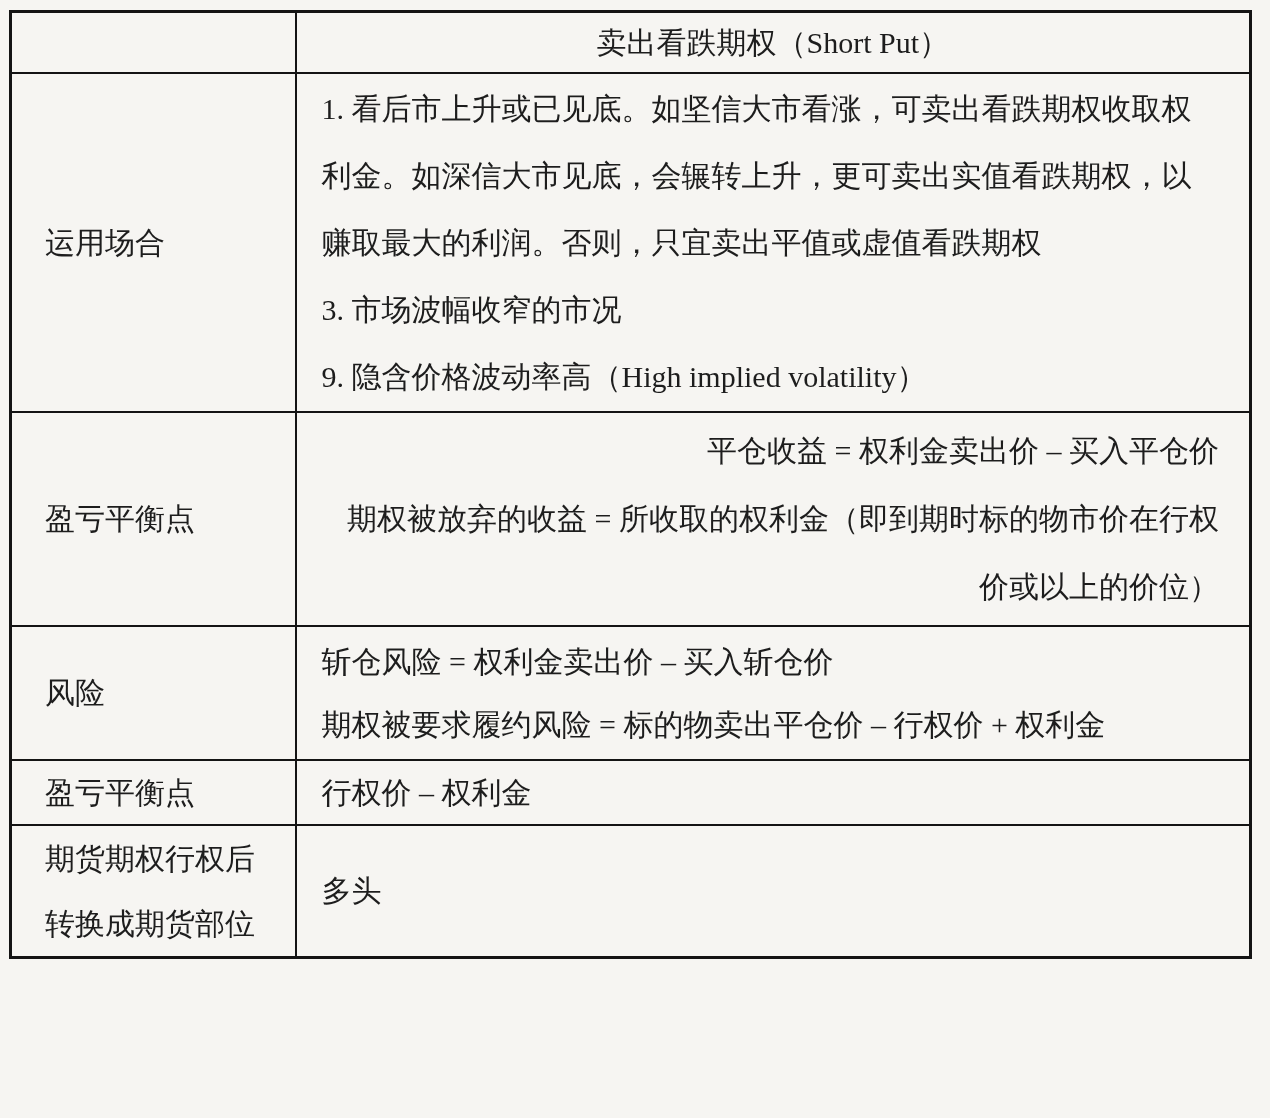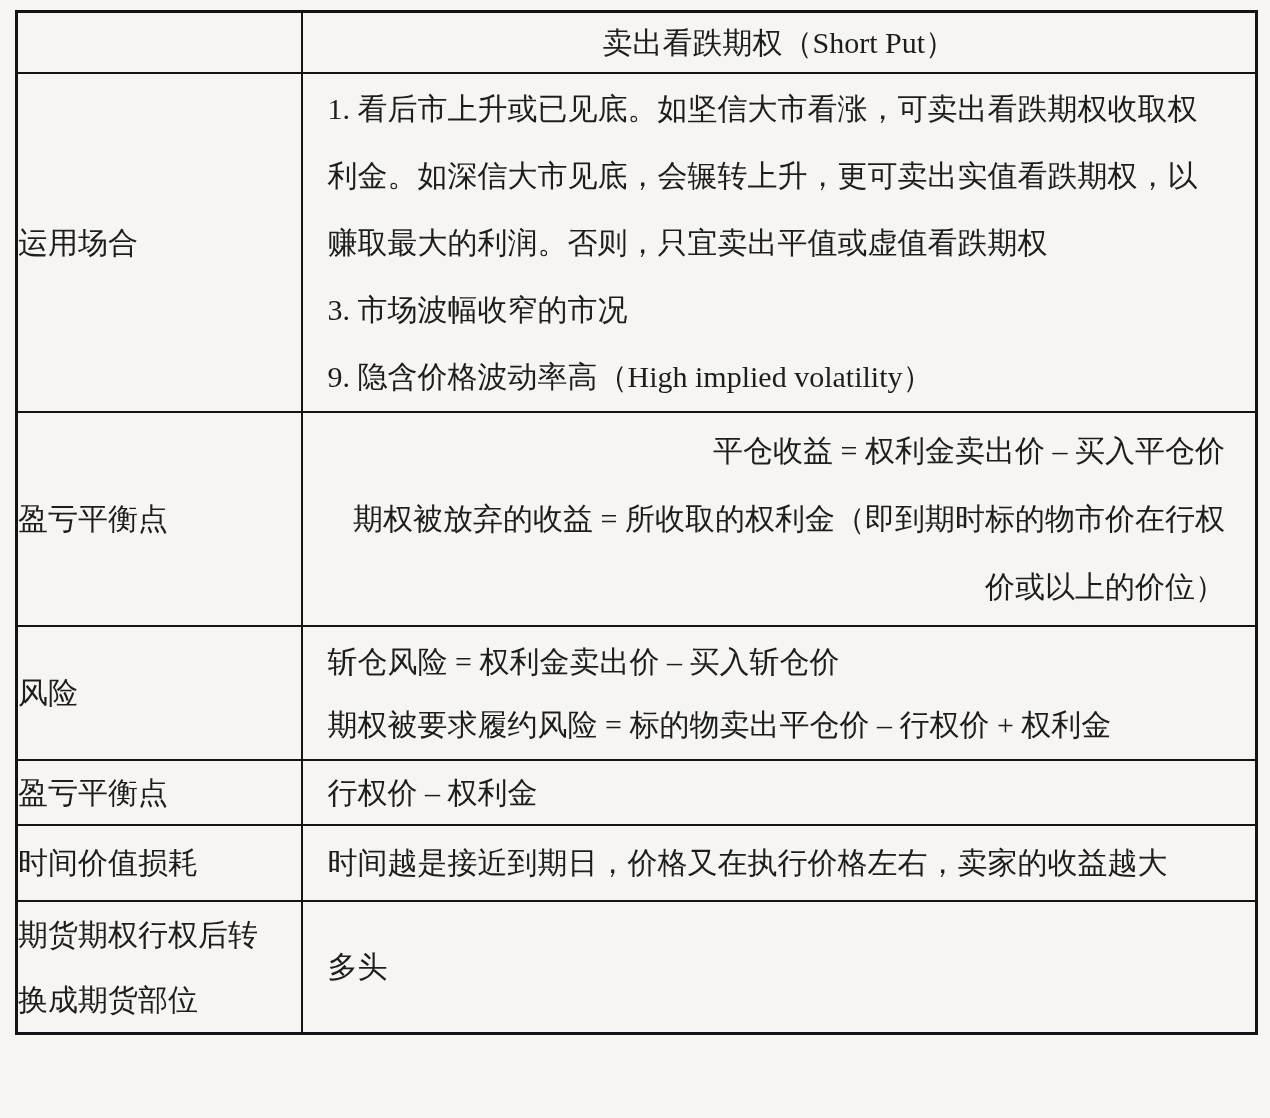--- a/index.html
+++ b/index.html
@@ -10,40 +10,41 @@
     position: relative;
     width: 1270px;
     height: 1118px;
     background: #f6f5f2;
     font-family: "Liberation Serif", "DejaVu Serif", serif;
     color: #1d1d1d;
     overflow: hidden;
   }
   table.option-table {
     position: absolute;
-    left: 15px;
+    left: 9px;
     top: 10px;
     width: 1240px;
     border-collapse: collapse;
     table-layout: fixed;
     border: 3px solid #141414;
   }
   table.option-table col.c-label { width: 285px; }
   table.option-table col.c-content { width: 955px; }
   td, th {
     border: 2px solid #141414;
     font-size: 30px;
     font-weight: normal;
     vertical-align: middle;
     padding: 0;
     overflow: hidden;
   }
   
   th.label-cell {
     text-align: left;
+    padding-left: 33px;
     padding-right: 20px;
     line-height: 44px;
   }
   
   td.content-cell {
     text-align: left;
     padding-left: 25px;
     padding-right: 30px;
   }
   td.content-cell p {
@@ -111,26 +112,20 @@
       </td>
     </tr>
 
     <tr class="r3">
       <th class="label-cell">盈亏平衡点</th>
       <td class="content-cell">
         <p>行权价 – 权利金</p>
       </td>
     </tr>
 
-    <tr class="r4">
-      <th class="label-cell">时间价值损耗</th>
-      <td class="content-cell">
-        <p>时间越是接近到期日，价格又在执行价格左右，卖家的收益越大</p>
-      </td>
-    </tr>
 
 
     <tr class="r6">
       <th class="label-cell">期货期权行权后转换成期货部位</th>
       <td class="content-cell">
         <p>多头</p>
       </td>
     </tr>
   </tbody>
     </table>

